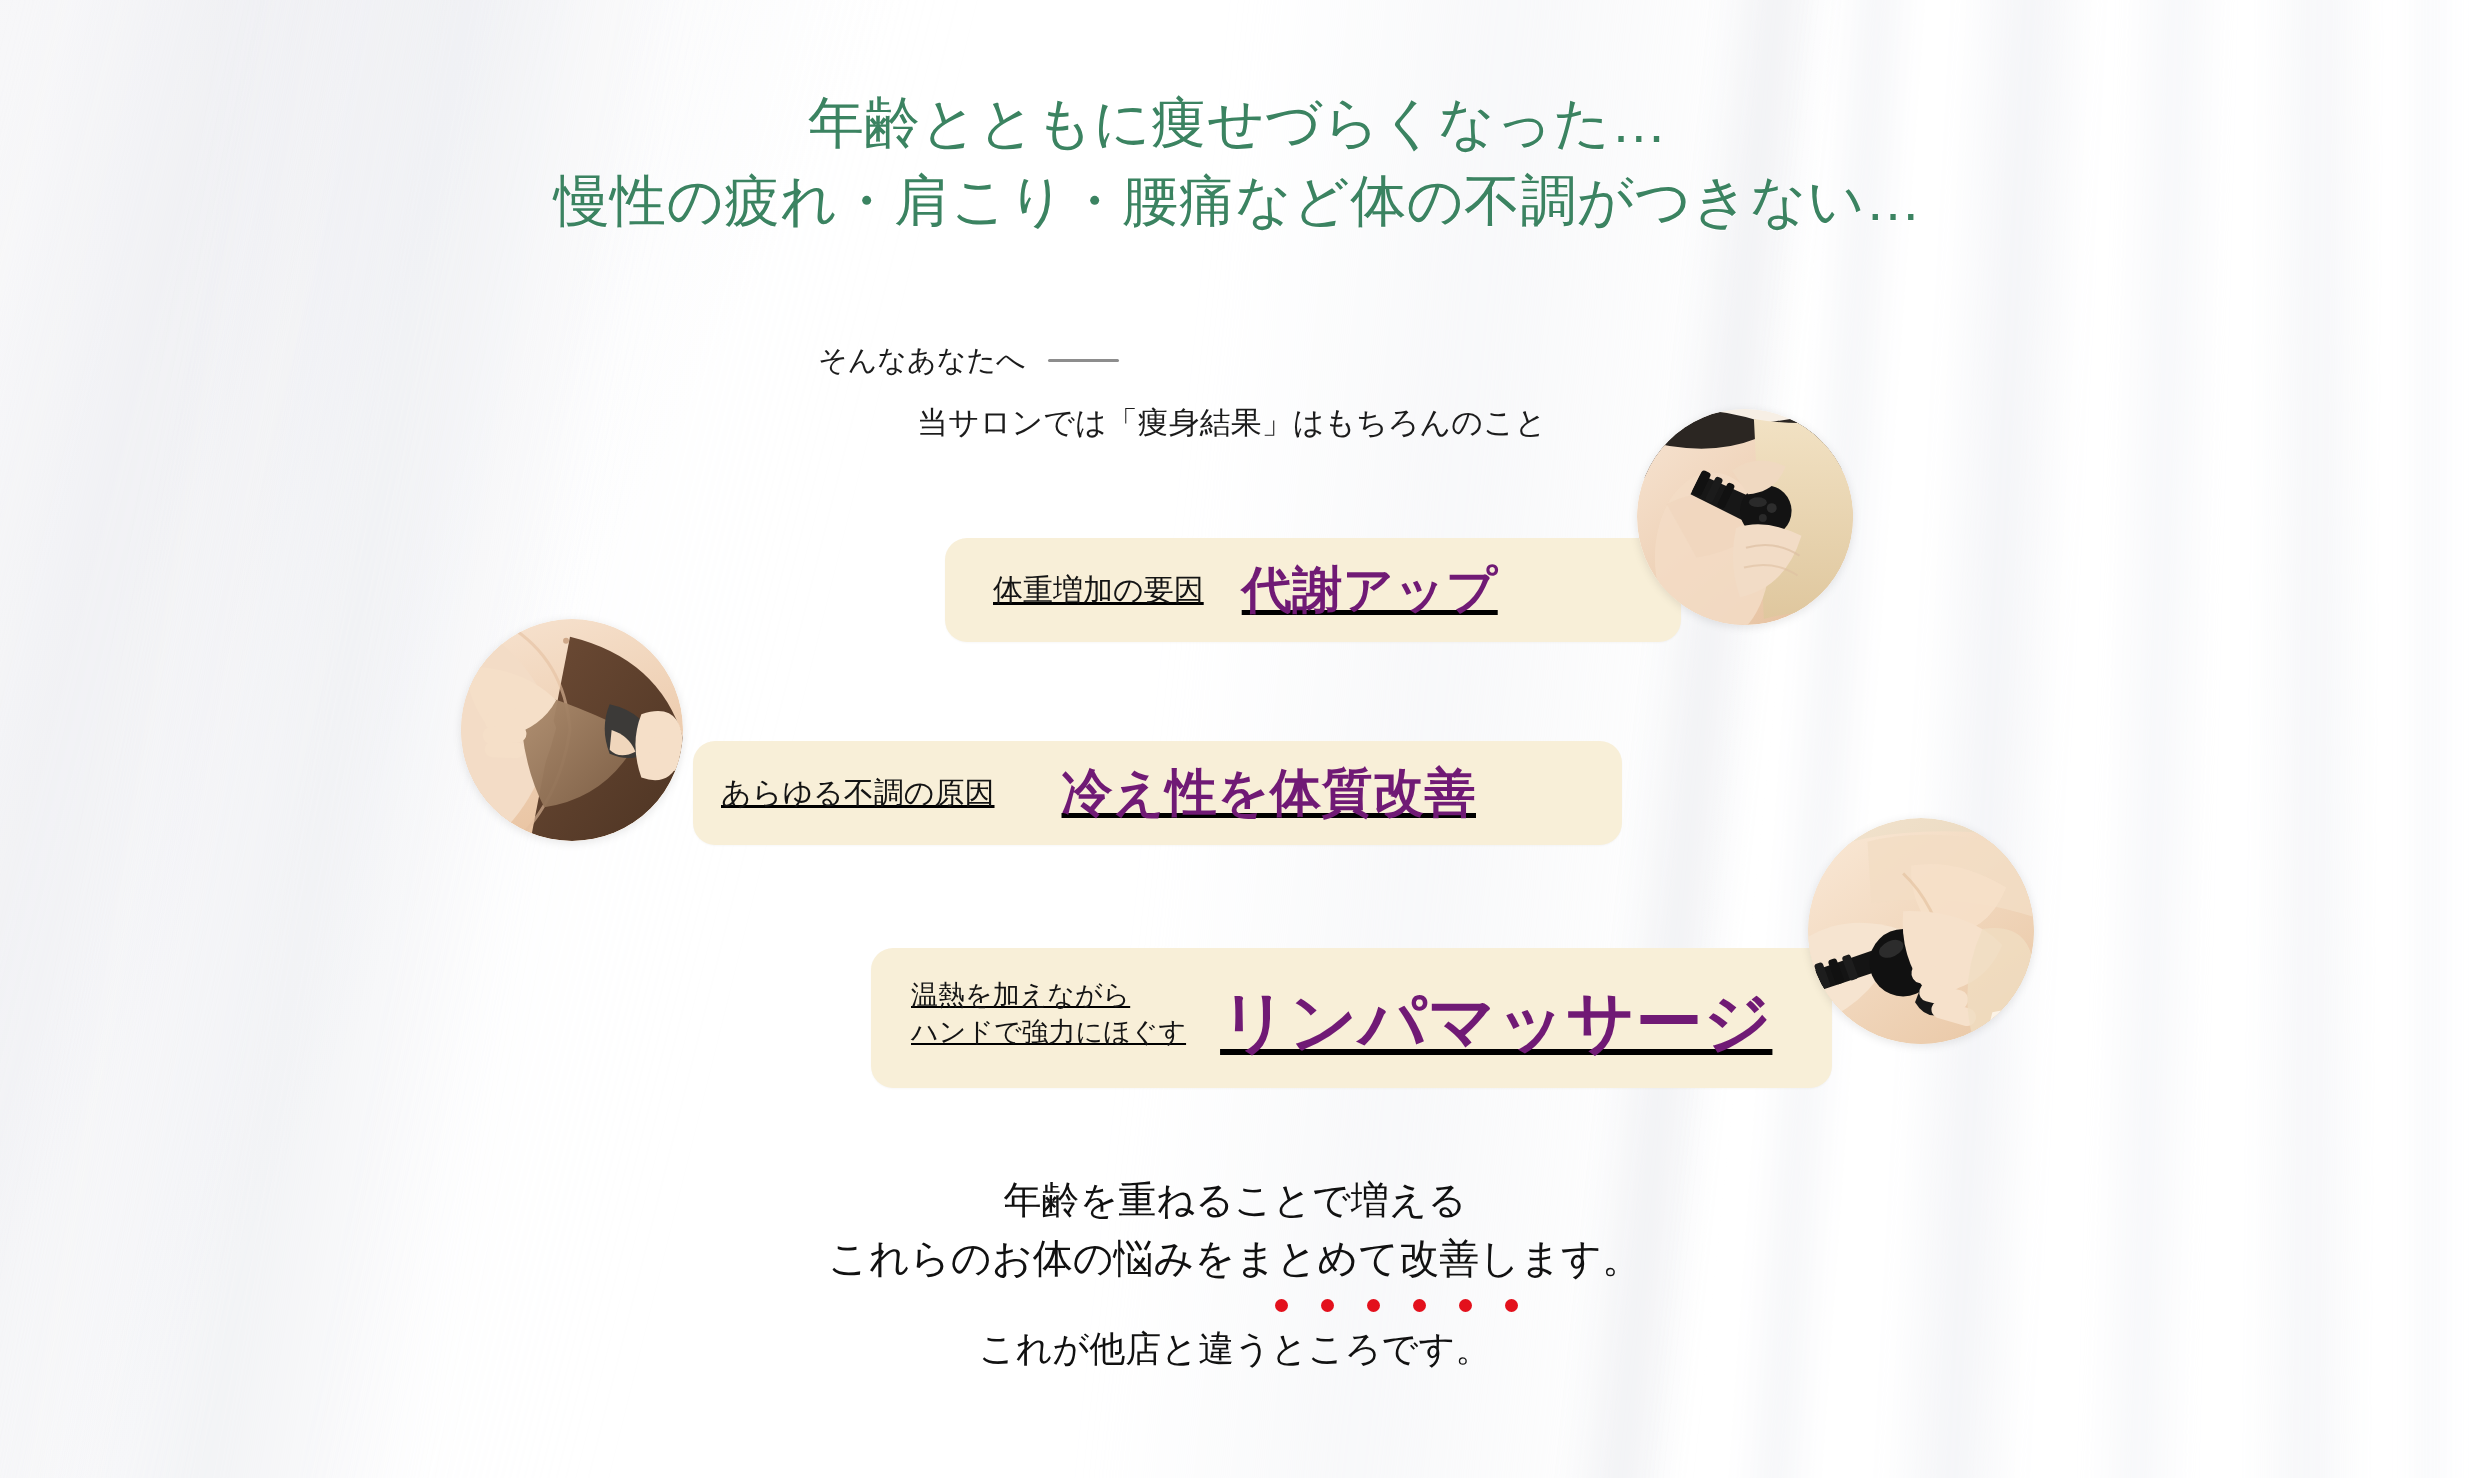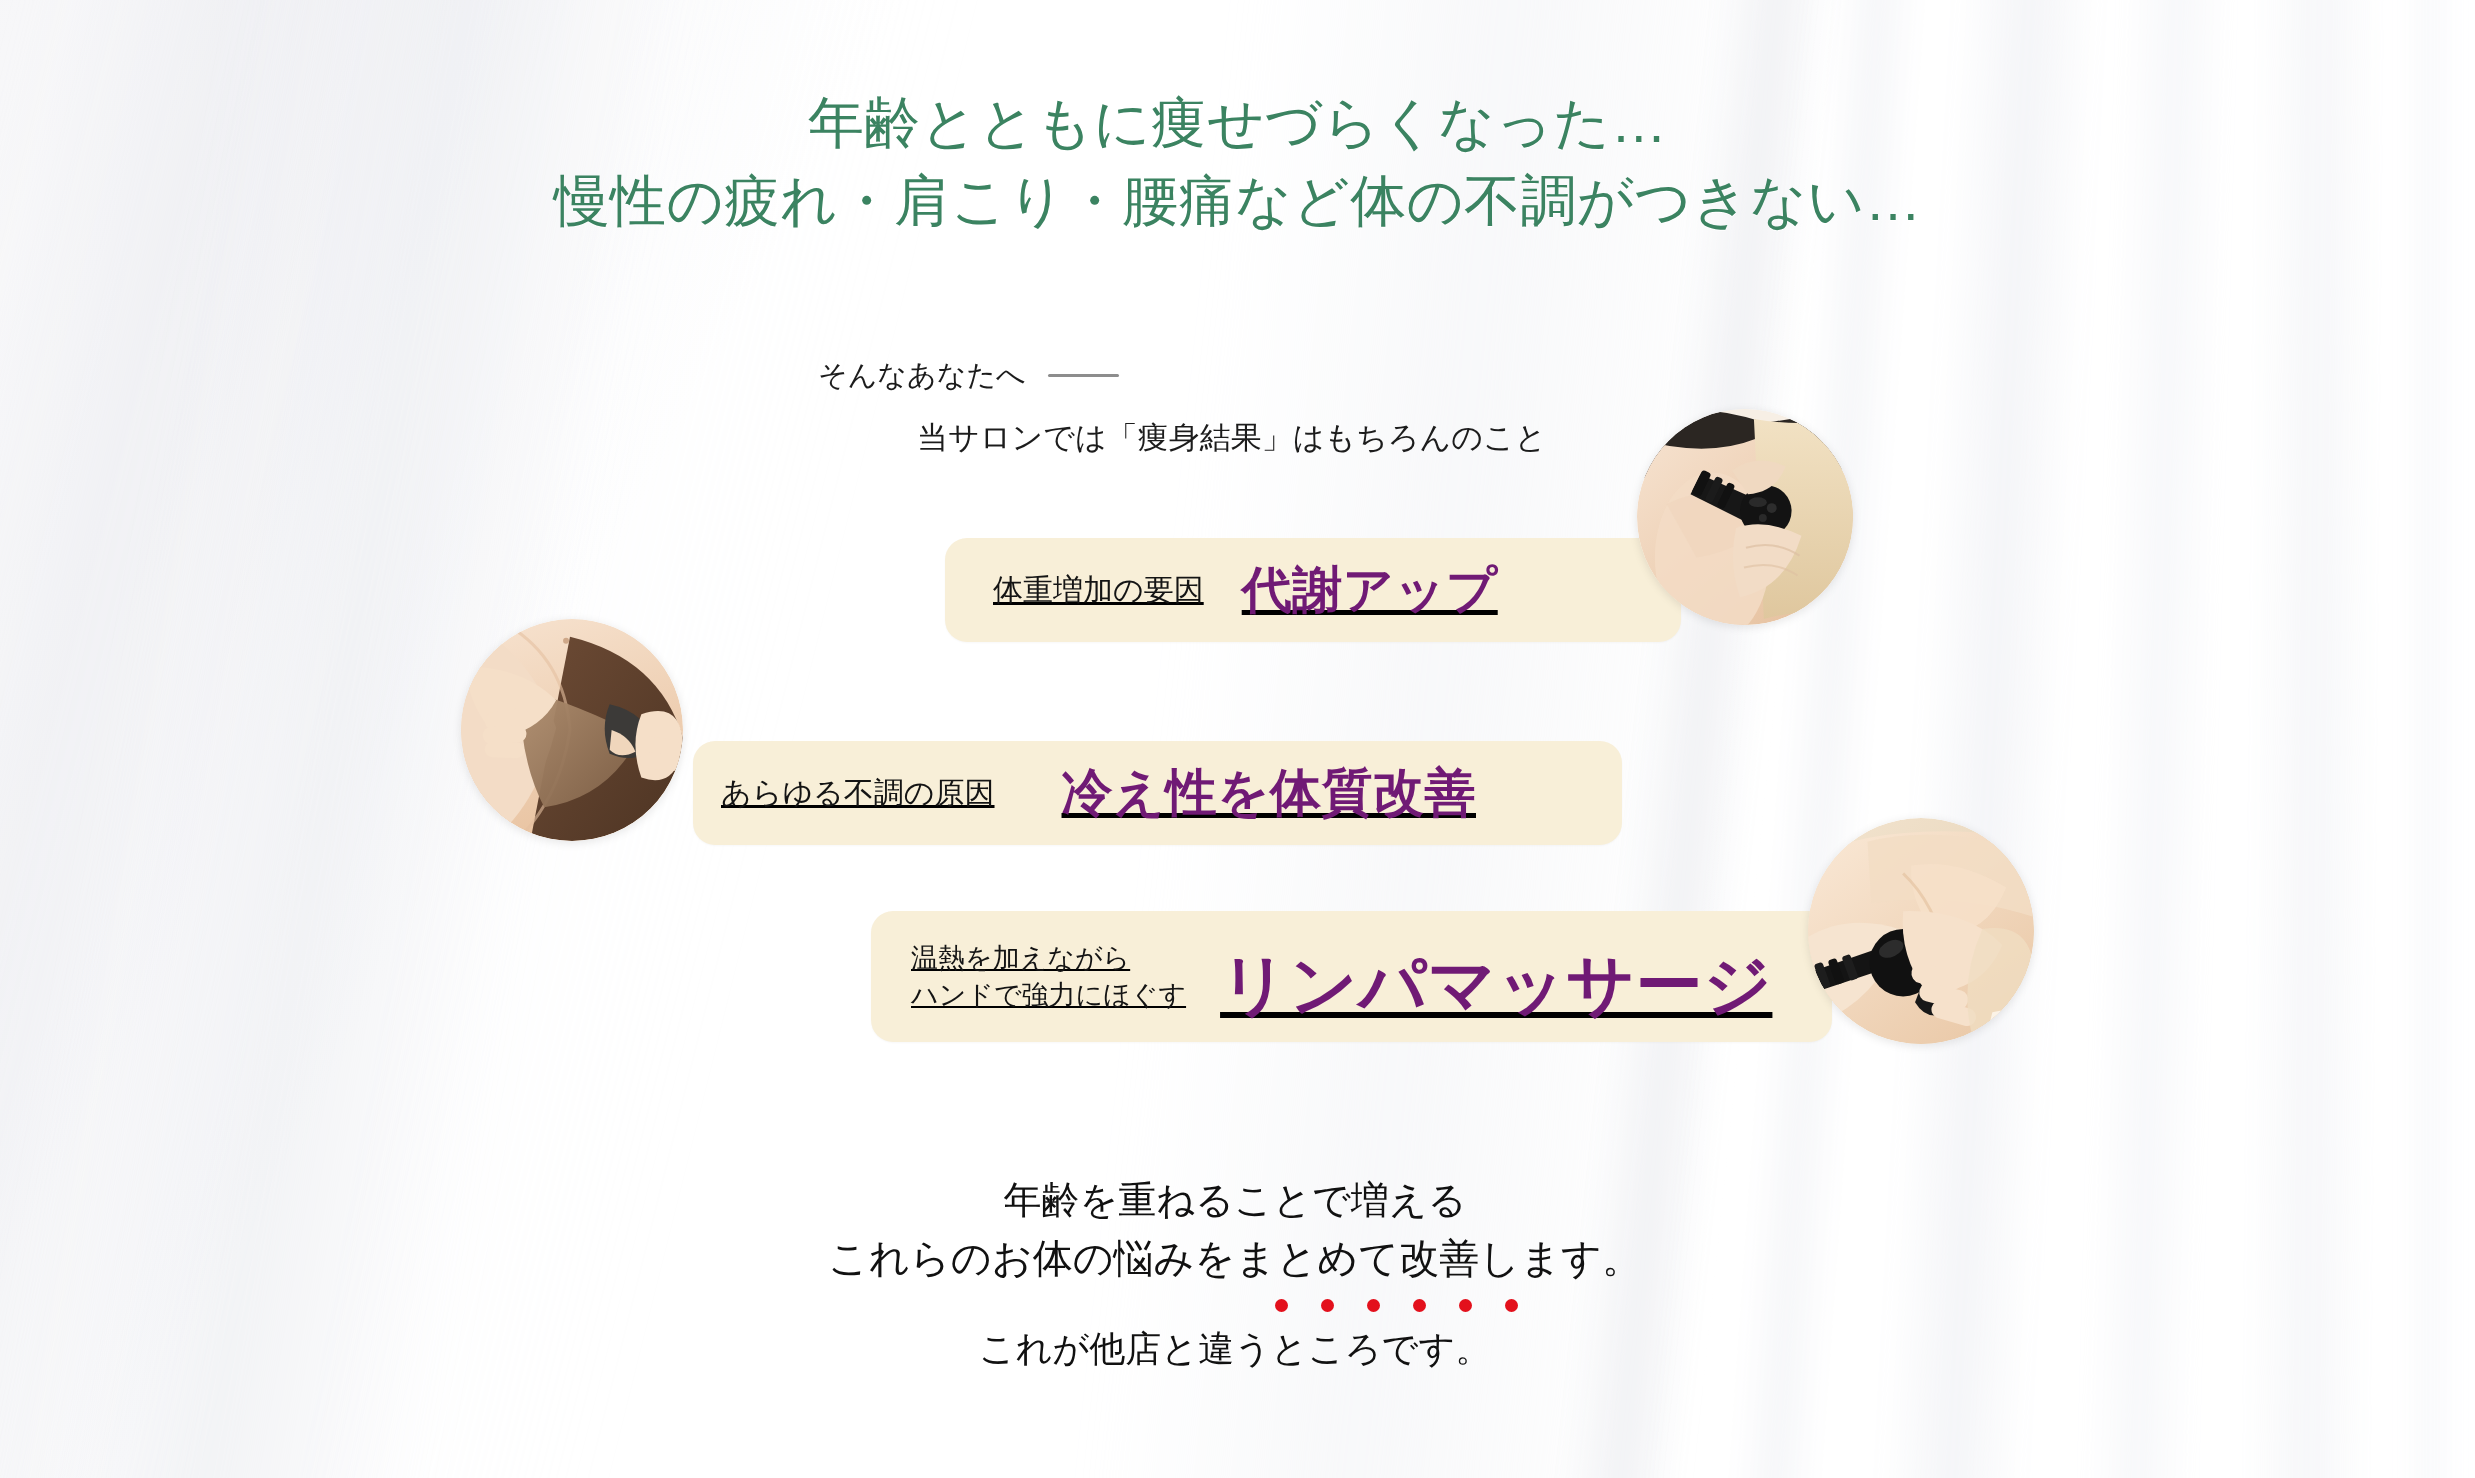--- a/index.html
+++ b/index.html
@@ -84,21 +84,21 @@
   }
   .headline .l1{
     display:block;font-size:56px;line-height:1.28;font-weight:400;
   }
   .headline .l2{
     display:block;font-size:56px;line-height:1.28;font-weight:400;margin-top:6px;
   }
 
   
   .intro{
-    position:absolute;left:818px;top:354px;
+    position:absolute;left:818px;top:339px;
     color:#1c1c1c;
     font-family:"DejaVu Sans","Liberation Sans",sans-serif;
   }
   .intro .row1{
     display:flex;align-items:center;gap:22px;
     font-size:29px;line-height:1.5;
   }
   .intro .rule{
     display:inline-block;width:71px;height:3px;background:#8d8d8d;border-radius:2px;
   }
@@ -128,21 +128,21 @@
   }
 
   #pill-1{left:945px;top:538px;width:688px;height:104px;padding:0 0 0 48px;}
   #pill-1 .sub{font-size:30px;}
   #pill-1 .big{font-size:50px;margin-left:38px;}
 
   #pill-2{left:693px;top:741px;width:901px;height:104px;padding:0 0 0 28px;gap:45px;}
   #pill-2 .sub{font-size:30px;}
   #pill-2 .big{font-size:51px;margin-left:22px;}
 
-  #pill-3{left:871px;top:911px;width:921px;height:131px;padding:0 0 0 40px;}
+  #pill-3{left:871px;top:948px;width:921px;height:131px;padding:0 0 9px 40px;}
   #pill-3 .sub{font-size:27px;line-height:1.35;}
   #pill-3 .big{font-size:67px;margin-left:34px;margin-top:17px;}
 
   
   .photo{
     position:absolute;border-radius:50%;
     overflow:hidden;
     box-shadow:0 2px 10px rgba(0,0,0,.10);
   }
   .photo svg{display:block;width:100%;height:100%;}

